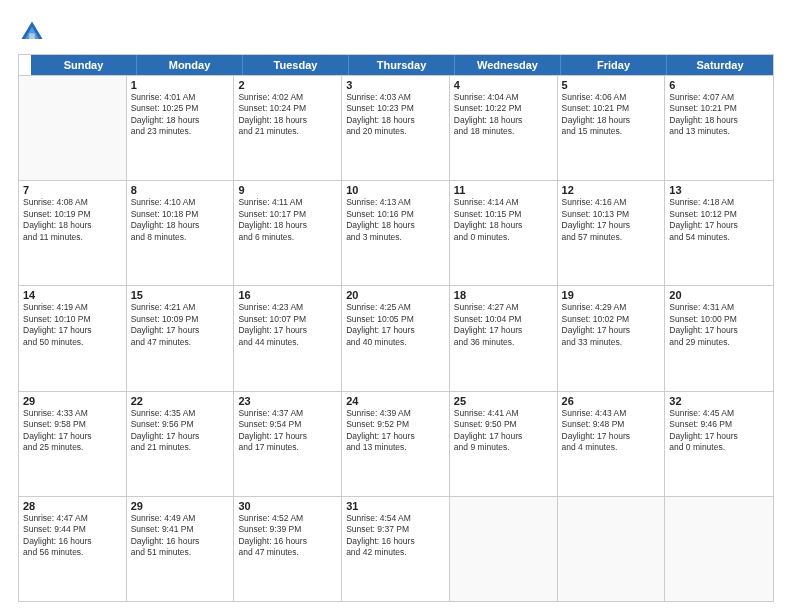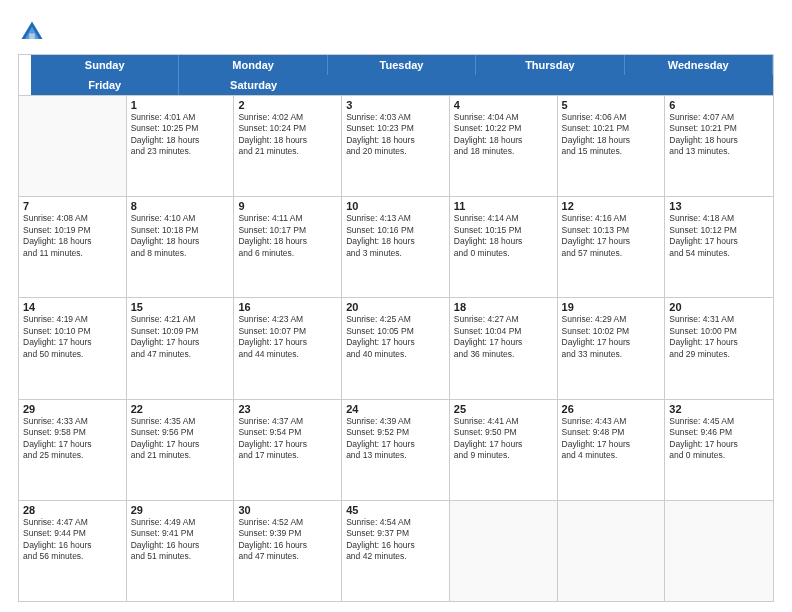--- a/index.html
+++ b/index.html
@@ -61,21 +61,21 @@
       color: #444;
     }
     .calendar {
       flex: 1;
       display: flex;
       flex-direction: column;
       border: 1px solid #ccc;
     }
     .cal-header {
       display: grid;
-      grid-template-columns: repeat(5, 1fr);
+      grid-template-columns: repeat(7, 1fr);
       background: #2a6db5;
       margin-left: 12px;
     }
     .cal-header-cell {
       color: #fff;
       font-size: 11px;
       font-weight: bold;
       padding: 4px 4px;
       text-align: center;
       border-right: 1px solid #4a8dd5;
@@ -272,21 +272,21 @@
           </div>
           <div class="cal-cell">
             <span class="day-num">29</span>
             <div class="day-info">Sunrise: 4:49 AM<br>Sunset: 9:41 PM<br>Daylight: 16 hours<br>and 51 minutes.</div>
           </div>
           <div class="cal-cell">
             <span class="day-num">30</span>
             <div class="day-info">Sunrise: 4:52 AM<br>Sunset: 9:39 PM<br>Daylight: 16 hours<br>and 47 minutes.</div>
           </div>
           <div class="cal-cell">
-            <span class="day-num">45</span>
+            <span class="day-num">31</span>
             <div class="day-info">Sunrise: 4:54 AM<br>Sunset: 9:37 PM<br>Daylight: 16 hours<br>and 42 minutes.</div>
           </div>
           <div class="cal-cell empty"></div>
           <div class="cal-cell empty"></div>
           <div class="cal-cell empty"></div>
         </div>
       </div>
   </div>
 </div>
 

